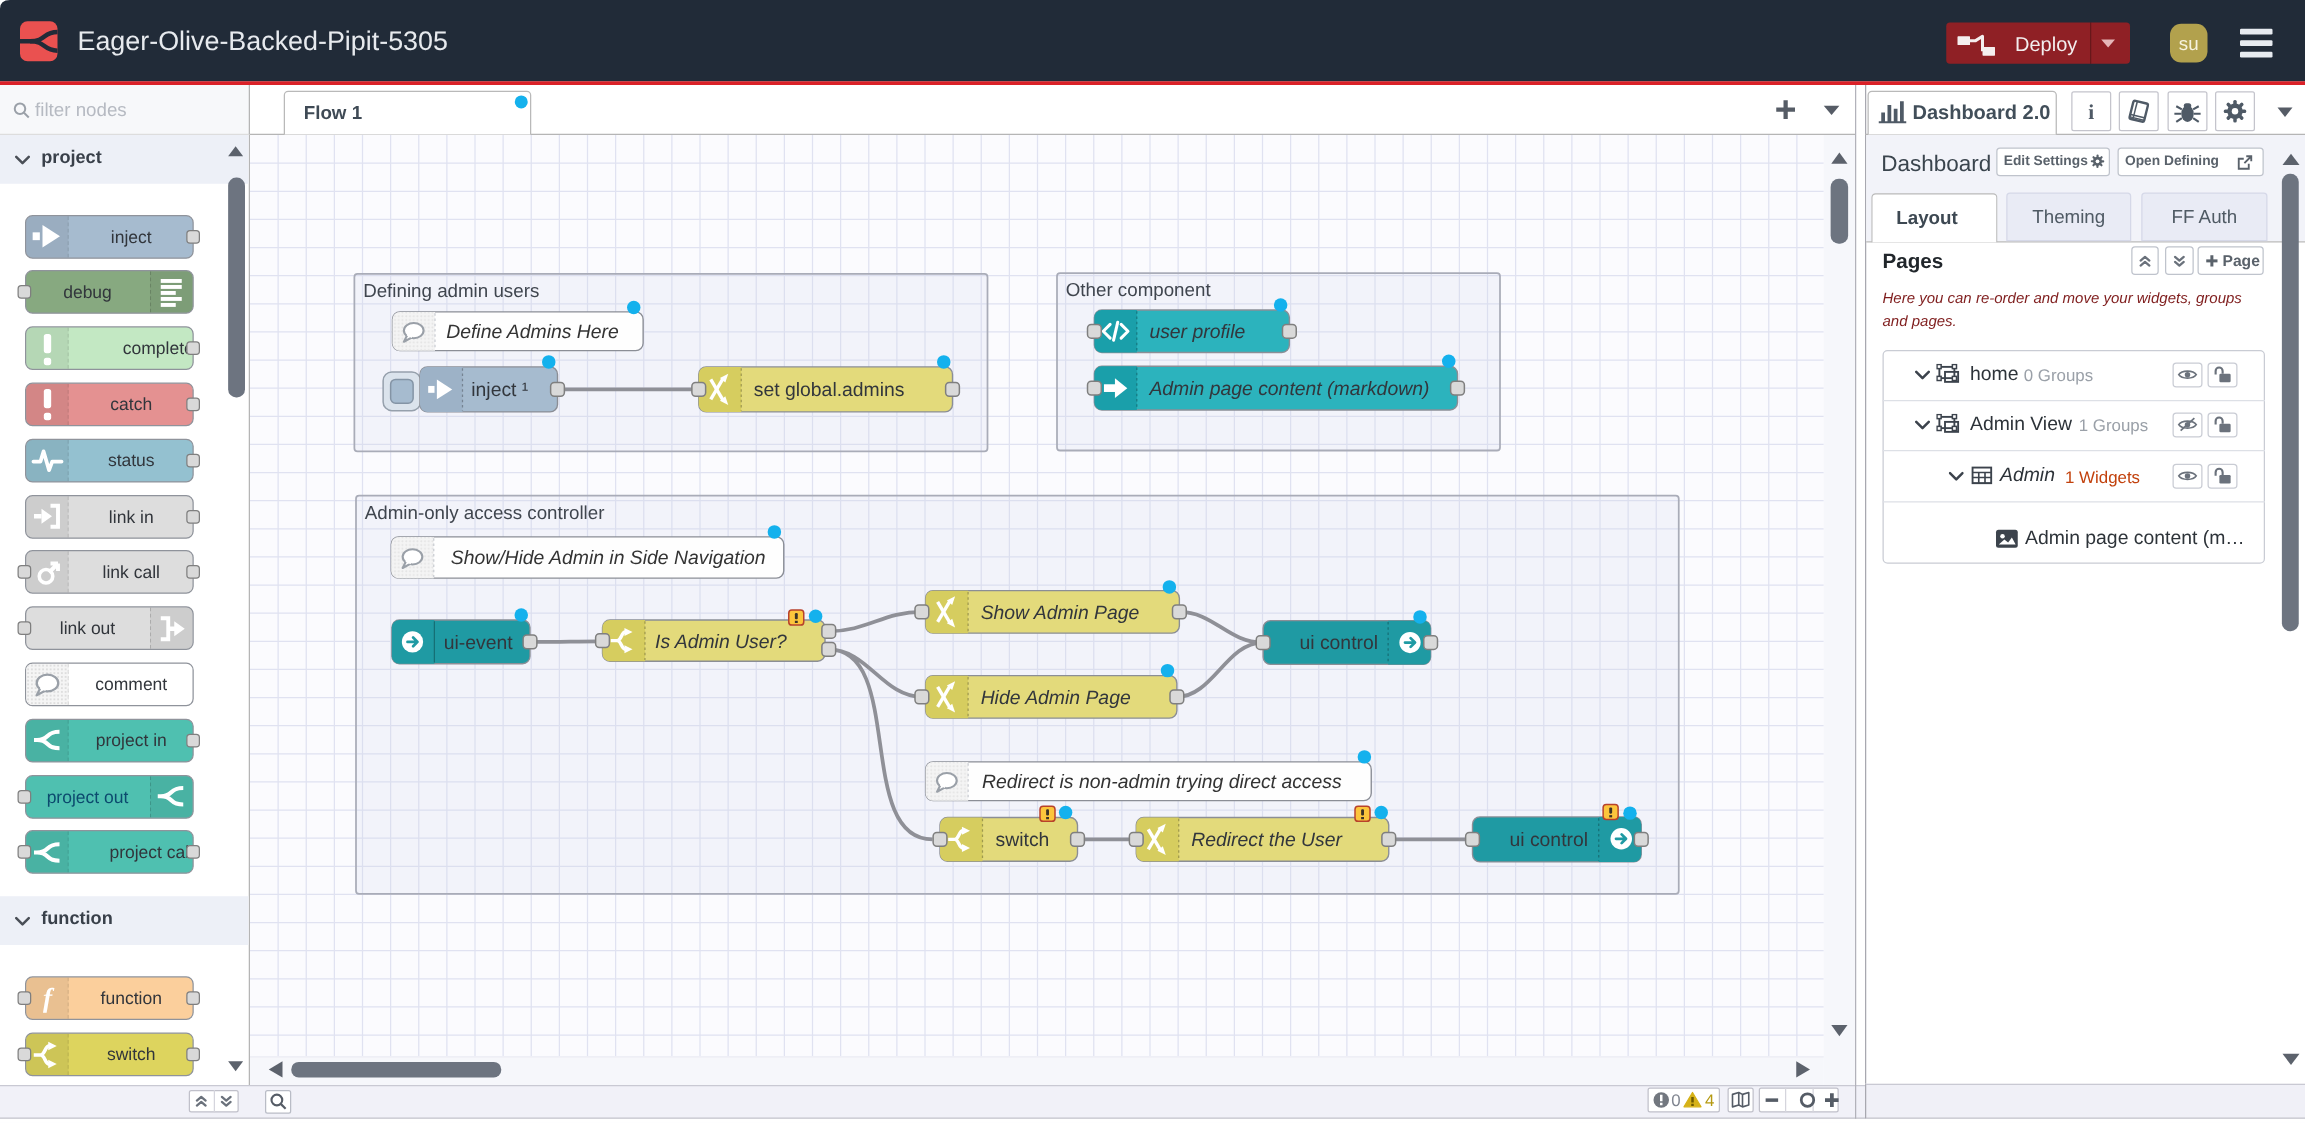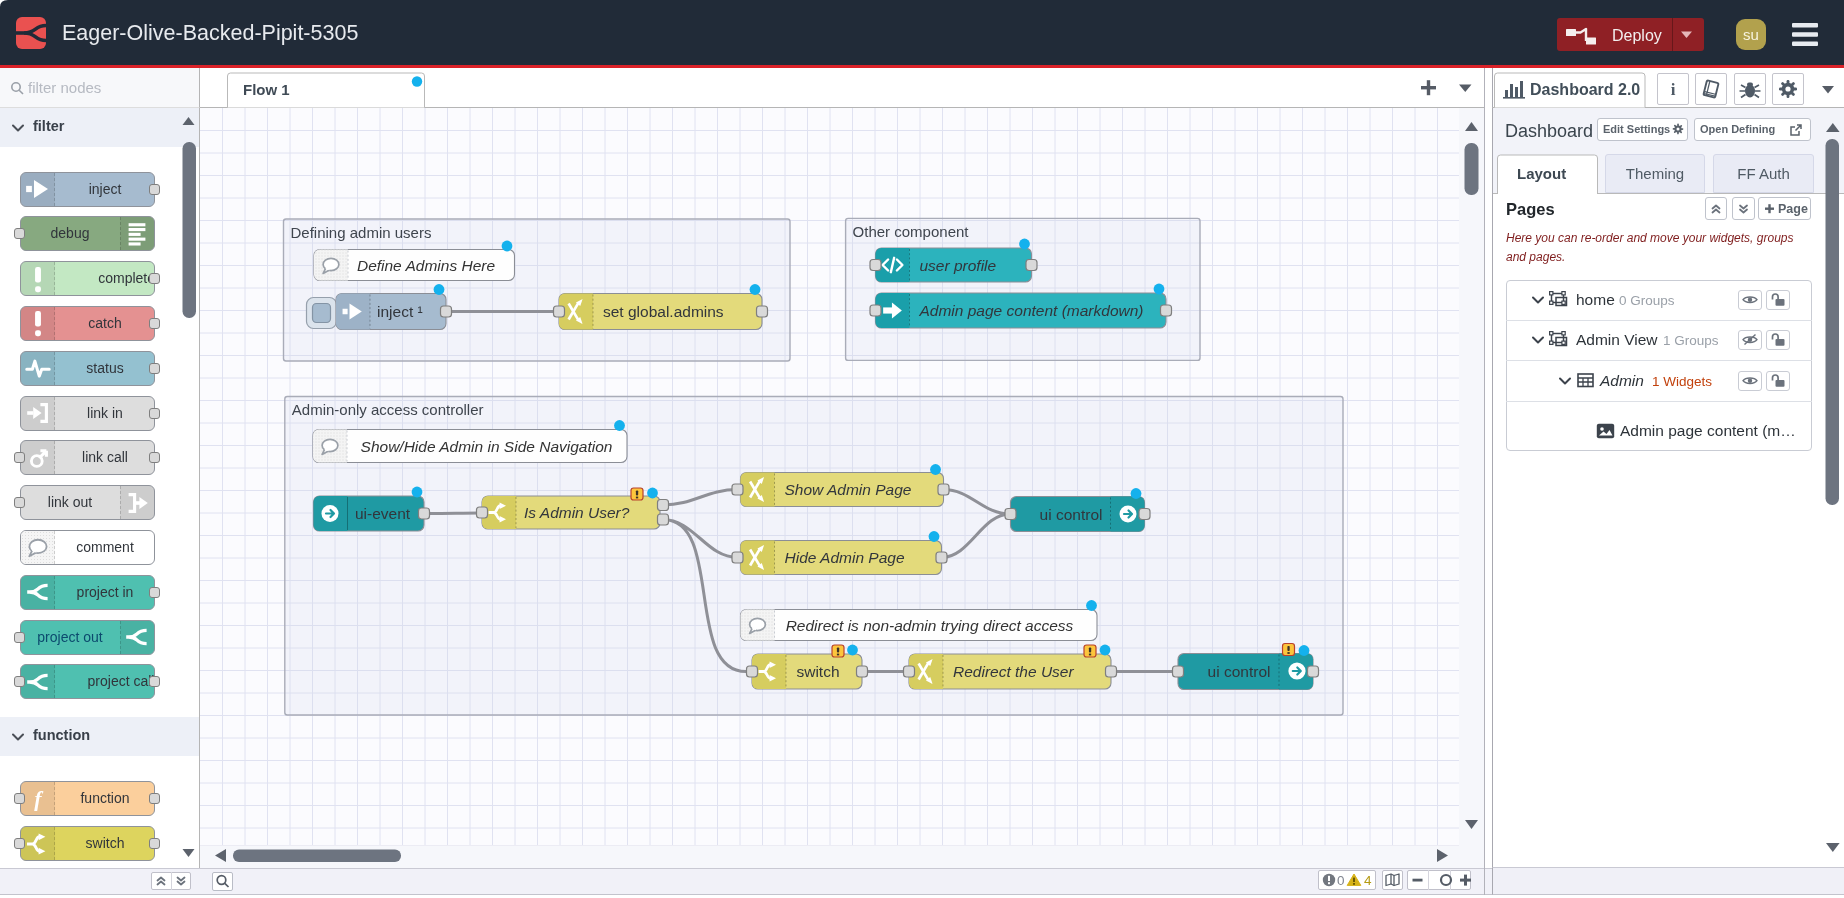--- a/index.html
+++ b/index.html
@@ -133,21 +133,21 @@
     <rect x="1426.8" y="12.2" width="3.4" height="15"></rect>
   </g>
   <path d="M1459,16.5 h12.5 l-6.25,7.5 z" fill="#565c66"></path>
 </svg>
 
 <div class="abs" style="left:0;top:108px;width:200px;height:760px;background:#fff;border-right:1px solid #b5b5b5;overflow:hidden;">
       <div class="abs" style="left:0;top:0px;width:199px;height:39px;background:#edf0f7;">
         <svg class="abs" style="left:12px;top:16px" width="12.0" height="8.0">
           <path d="M1.0,1.5 L6.0,6.5 L11.0,1.5" stroke="#4a4f57" stroke-width="2.0" fill="none" stroke-linecap="round" stroke-linejoin="round"></path>
         </svg>
-        <span class="abs" style="left:33px;top:10px;font-size:14.5px;font-weight:bold;color:#39404a;">filter</span>
+        <span class="abs" style="left:33px;top:10px;font-size:14.5px;font-weight:bold;color:#39404a;">project</span>
       </div>
       <div class="abs" style="left:0;top:609px;width:199px;height:39px;background:#edf0f7;">
         <svg class="abs" style="left:12px;top:16px" width="12.0" height="8.0">
           <path d="M1.0,1.5 L6.0,6.5 L11.0,1.5" stroke="#4a4f57" stroke-width="2.0" fill="none" stroke-linecap="round" stroke-linejoin="round"></path>
         </svg>
         <span class="abs" style="left:33px;top:10px;font-size:14.5px;font-weight:bold;color:#39404a;">function</span>
       </div>
       <div class="abs" style="left:20px;top:63.5px;width:135px;height:35px;background:#a6bbcf;border:1px solid #8f939b;border-radius:6px;"></div>
       <div class="abs" style="left:21px;top:64.5px;width:34px;height:33px;background:rgba(0,0,0,0.07);border-right:1px dashed rgba(0,0,0,0.16);border-radius:5px 0 0 5px;"></div>
       <svg class="abs" style="left:23px;top:66.0px" width="30" height="30">

